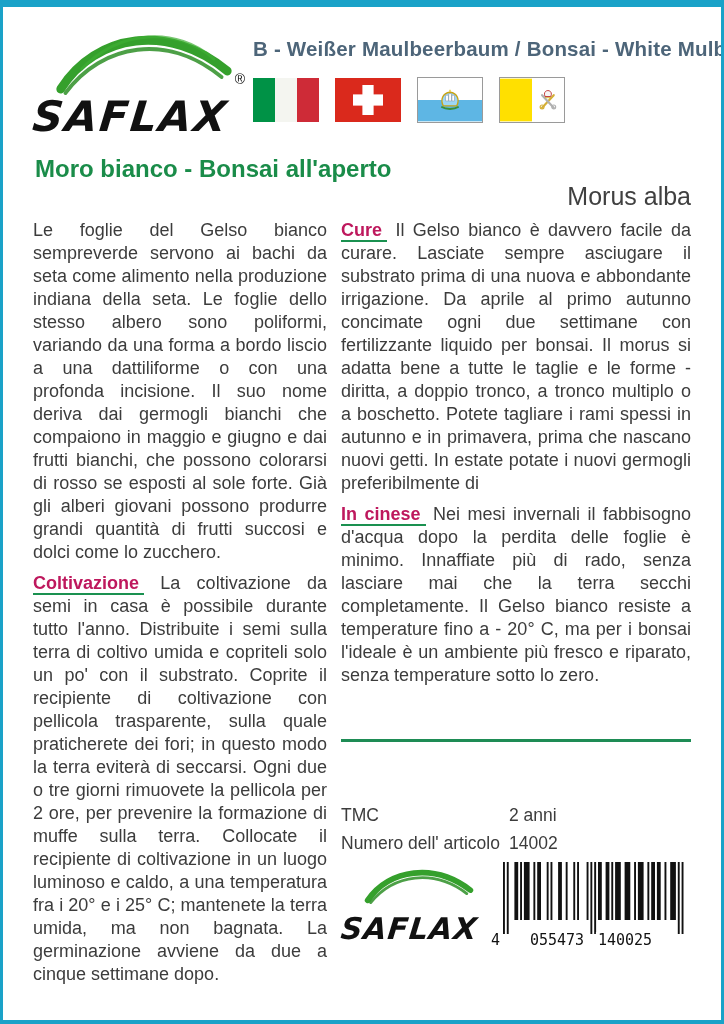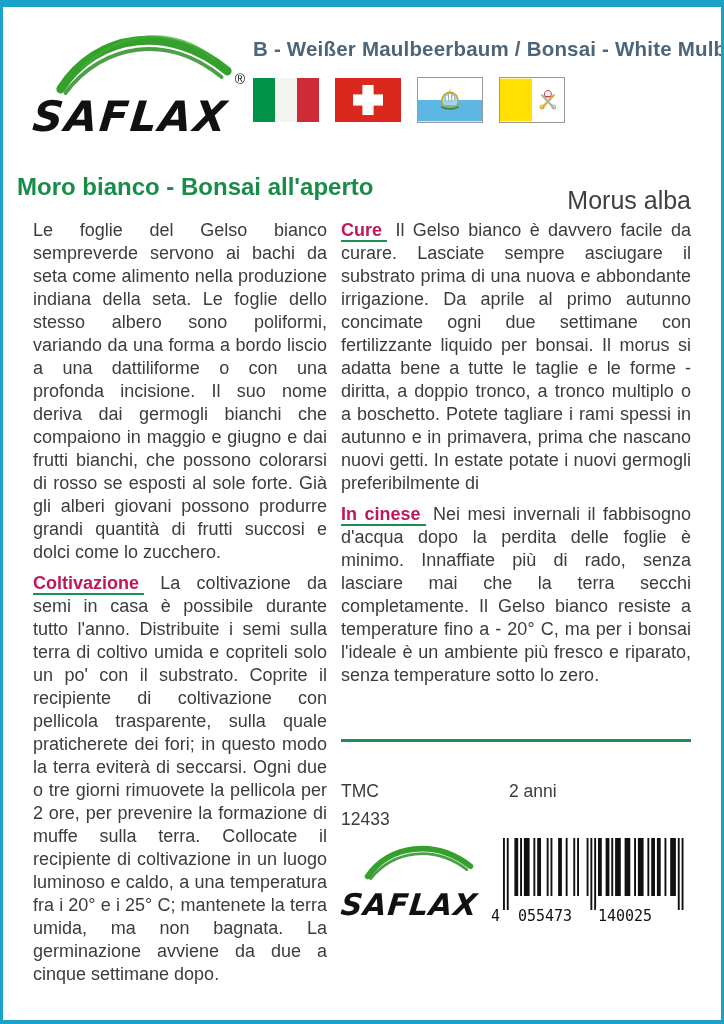--- a/index.html
+++ b/index.html
@@ -38,51 +38,51 @@
   .product-line {
     font-size: 20.5px; font-weight: 600; color: #4d6579;
     letter-spacing: 0.2px; white-space: nowrap;
   }
   .flags { display: flex; gap: 16px; margin-top: 16px; }
   .flag { width: 66px; height: 46px; flex: none; }
   .flag svg { width: 100%; height: 100%; display: block; }
   .flag.bordered { border: 1px solid #9a9a9a; }
 
   
-  .title-row { display: flex; justify-content: space-between; align-items: center;
-               margin: 12px 30px 0 14px; height: 64px; }
+  .title-row { display: flex; justify-content: space-between; align-items: flex-start;
+               margin: 12px 30px 0 32px; height: 64px; }
   .page-title { font-size: 24px; font-weight: bold; color: #1a8c49; white-space: nowrap; margin: 0; }
   .latin-name { font-size: 25px; color: #404040; margin-top: 27px; white-space: nowrap; }
 
   
   .columns { display: grid; grid-template-columns: 1fr 1fr; column-gap: 14px;
              margin: 0 30px; font-size: 18px; line-height: 23px; text-align: justify; }
   .columns p { margin: 0 0 8px 0; }
   .sec-heading {
     color: #be185d; font-weight: bold;
     border-bottom: 2.5px solid #1a9150; padding-right: 5px;
   }
 
   
   .green-rule { border: none; border-top: 3px solid #1e8c55; margin: 52px 0 0 0; }
-  .info-table { margin-top: 36px; display: grid; grid-template-columns: 168px 1fr;
+  .info-table { margin-top: 60px; display: grid; grid-template-columns: 168px 1fr;
                 row-gap: 2px; font-size: 17.5px; line-height: 26px; text-align: left; }
   .bottom-row { display: flex; align-items: flex-end; gap: 8px; margin-top: 4px; }
   .logo-bottom { width: 140px; height: 88px; position: relative; flex: none; }
   .logo-bottom .logo-arc { left: 22px; top: 4px; width: 112px; height: 42px; }
   .logo-bottom .brand { font-size: 30px; letter-spacing: 1px; bottom: 8px; }
 
   .barcode { position: relative; width: 202px; height: 86px; flex: none; }
   .barcode svg { position: absolute; left: 0; top: 0; }
   .bc-digit {
     position: absolute; bottom: 0; font-family: "DejaVu Sans Mono", monospace;
     font-size: 15px; color: #111; background: #fff; padding: 0 2px; line-height: 16px;
   }
   .bc-first { left: 0; }
-  .bc-left  { left: 56px; transform: translateX(-50%); }
+  .bc-left  { left: 68px; transform: translateX(-50%); }
   .bc-right { left: 136px; transform: translateX(-50%); }
 </style>
 </head>
 <body>
 
 <div class="page">
 
   <div class="header">
     <div class="logo logo-top">
       <svg class="logo-arc" viewBox="0 0 190 74" preserveAspectRatio="none">
@@ -157,21 +157,22 @@
 
     <div class="col-right">
       <p><span class="sec-heading">Cure</span> <span>Il Gelso bianco è davvero facile da curare. Lasciate sempre asciugare il substrato prima di una nuova e abbondante irrigazione. Da aprile al primo autunno concimate ogni due settimane con fertilizzante liquido per bonsai. Il morus si adatta bene a tutte le taglie e le forme - diritta, a doppio tronco, a tronco multiplo o a boschetto. Potete tagliare i rami spessi in autunno e in primavera, prima che nascano nuovi getti. In estate potate i nuovi germogli preferibilmente di</span></p>
       <p><span class="sec-heading">In cinese</span> <span>Nei mesi invernali il fabbisogno d'acqua dopo la perdita delle foglie è minimo. Innaffiate più di rado, senza lasciare mai che la terra secchi completamente. Il Gelso bianco resiste a temperature fino a - 20° C, ma per i bonsai l'ideale è un ambiente più fresco e riparato, senza temperature sotto lo zero.</span></p>
 
       <hr class="green-rule">
 
       <div class="info-table">
         <span>TMC</span>
         <span>2 anni</span>
-        <span>12433</span>
+        <span>Numero dell' articolo</span>
+        <span>14002</span>
       </div>
 
       <div class="bottom-row">
         <div class="logo logo-bottom">
           <svg class="logo-arc" viewBox="0 0 190 74" preserveAspectRatio="none">
             <path d="M 8 64 C 45 8, 122 -2, 182 46" fill="none" stroke="#35a02c" stroke-width="10" stroke-linecap="round"></path>
             <path d="M 13 68 C 52 18, 120 8, 176 52" fill="none" stroke="#2e8f27" stroke-width="5" stroke-linecap="round" opacity="0.85"></path>
           </svg>
           <span class="brand">SAFLAX</span>
         </div>

